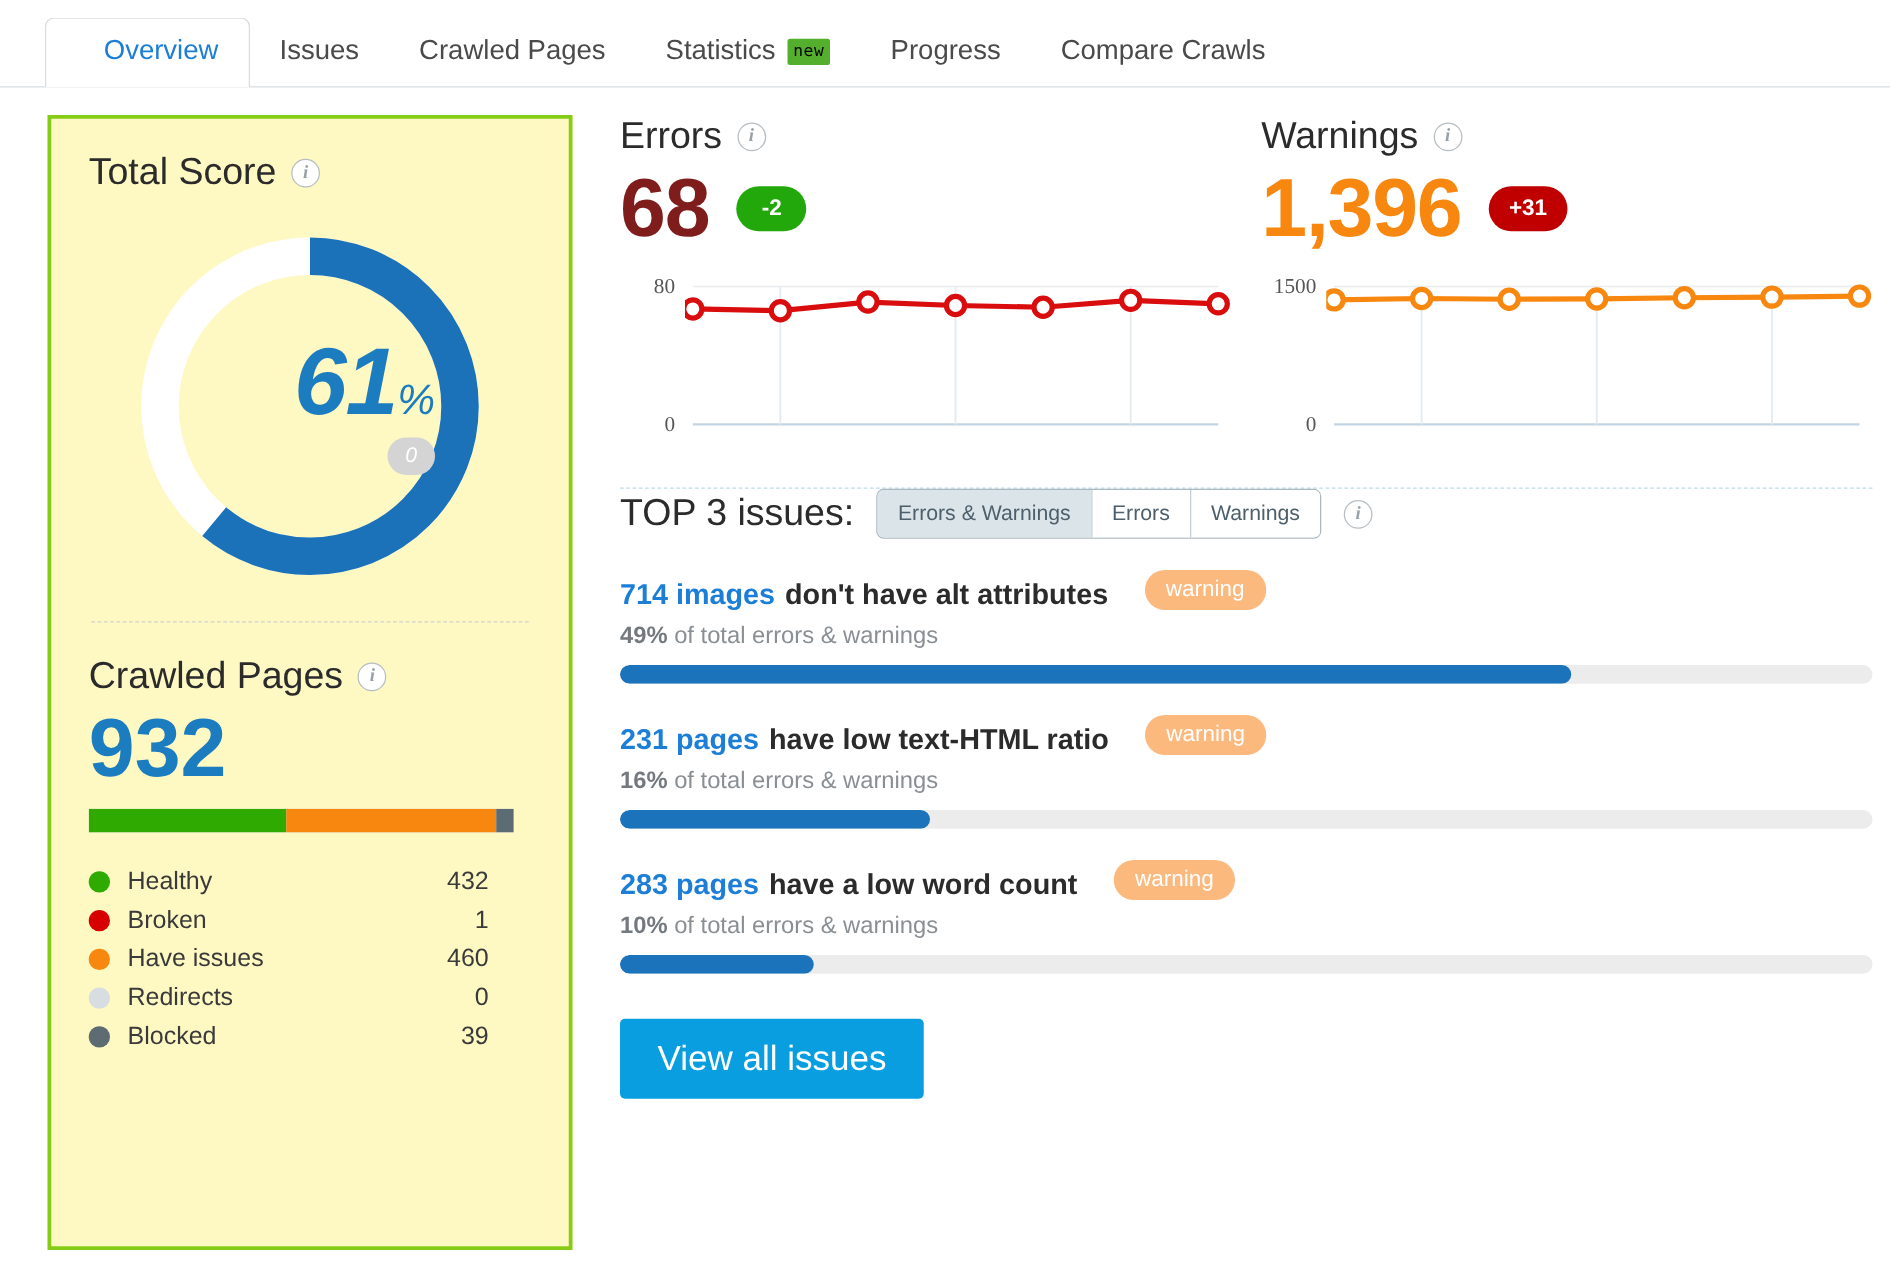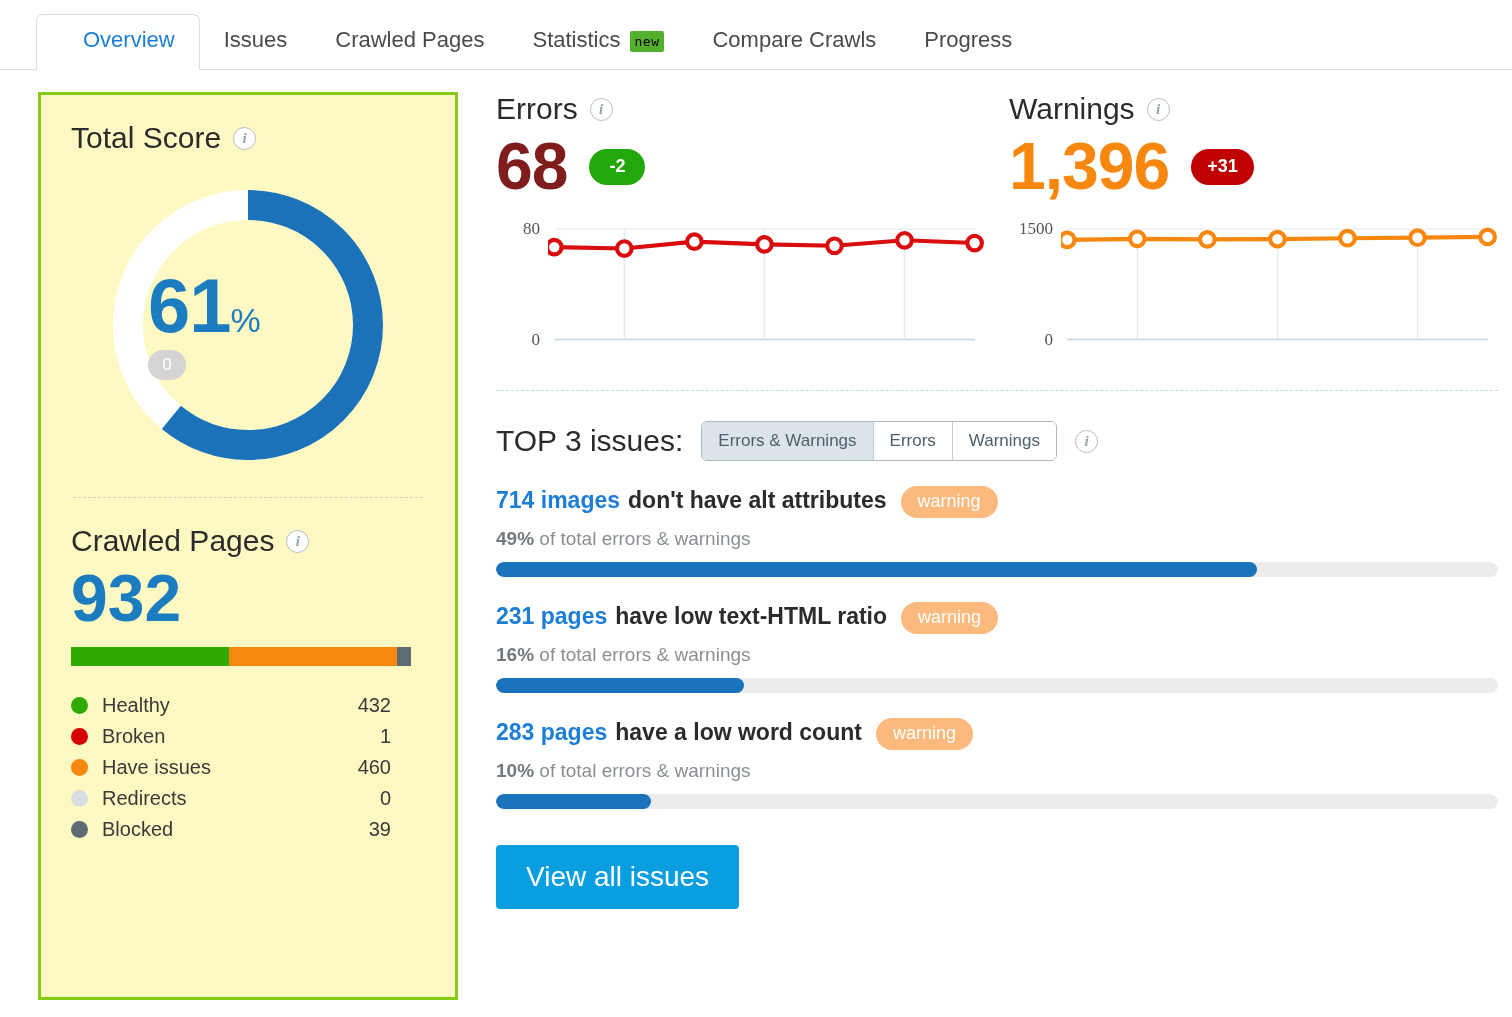--- a/index.html
+++ b/index.html
@@ -84,21 +84,21 @@
     background: #ffffff;
     cursor: pointer;
     flex: 0 0 auto;
   }
 
   .donut-wrap { position: relative; height: 300px; margin-top: 20px; }
   .donut { position: absolute; left: 50%; top: 0; transform: translateX(-50%); }
   .donut-center {
     position: absolute; left: 50%; top: 50%;
     transform: translate(-50%, -50%);
-    text-align: left; width: 200px;
+    text-align: right; width: 200px; font-style: italic;
   }
   .score-num {
     font-size: 76px; font-weight: 700; color: #1c7cc0; line-height: .95;
     letter-spacing: -1px;
   }
   .score-pct { font-size: 34px; font-weight: 400; color: #1c7cc0; }
   .score-sub {
     display: inline-flex; align-items: center; justify-content: center;
     margin-top: 8px;
     min-width: 38px; height: 30px; padding: 0 10px;
@@ -153,36 +153,36 @@
     width: 52px; position: relative; height: 118px;
     font-size: 17px; color: #555; font-family: "Liberation Serif", serif;
   }
   .spark-axis .t-top { position: absolute; right: 8px; top: -4px; }
   .spark-axis .t-bot { position: absolute; right: 8px; bottom: -9px; }
   .spark-svg { flex: 1; }
 
   .hr-dashed { border: 0; border-top: 1px dashed #bcdce8; margin: 44px 0 0 0; }
 
   
-  .top3-head { display: flex; align-items: center; gap: 18px; margin-top: 30px; }
+  .top3-head { display: flex; align-items: center; gap: 18px; }
   .top3-label { font-size: 30px; color: #2b2b2b; }
   .segctl {
     display: flex; border: 1px solid #aab8c0; border-radius: 6px; overflow: hidden;
     background: #ffffff;
   }
   .segctl .opt {
     font-size: 17px; font-weight: 400; color: #4d5f6b;
     padding: 9px 16px; cursor: pointer; background: #ffffff;
     border-left: 1px solid #c4ced4; white-space: nowrap;
   }
   .segctl .opt:first-child { border-left: 0; }
   .segctl .opt.sel { background: #dbe5e9; }
 
   .issue { margin-top: 26px; }
-  .issue-title { font-size: 23px; font-weight: 700; color: #2b2b2b; display: flex; align-items: flex-start; flex-wrap: wrap; gap: 14px; }
+  .issue-title { font-size: 23px; font-weight: 700; color: #2b2b2b; display: flex; align-items: flex-end; flex-wrap: wrap; gap: 29px; }
   .issue-title .qty { color: #1c7ed6; cursor: pointer; }
   .tag {
     display: inline-flex; align-items: center; justify-content: center;
     background: #fcb97d; color: #ffffff;
     font-size: 18px; font-weight: 400;
     border-radius: 16px; padding: 5px 17px 6px 17px;
     position: relative; top: -1px;
   }
   .issue-sub { font-size: 19px; color: #8a8f94; margin-top: 9px; }
   .issue-sub b { color: #73797e; font-weight: 700; }
@@ -211,24 +211,24 @@
     <span>Issues</span>
   </div>
   <div class="tab">
     <span>Crawled Pages</span>
   </div>
   <div class="tab">
     <span>Statistics</span>
     <span class="new-badge">new</span>
   </div>
   <div class="tab">
+    <span>Progress</span>
+  </div>
+  <div class="tab">
     <span>Compare Crawls</span>
-  </div>
-  <div class="tab">
-    <span>Progress</span>
   </div>
 </div>
 
 <div class="page">
 
   <div class="left-col">
     <div class="panel">
 
       <div class="panel-title">
         <span>Total Score</span>

